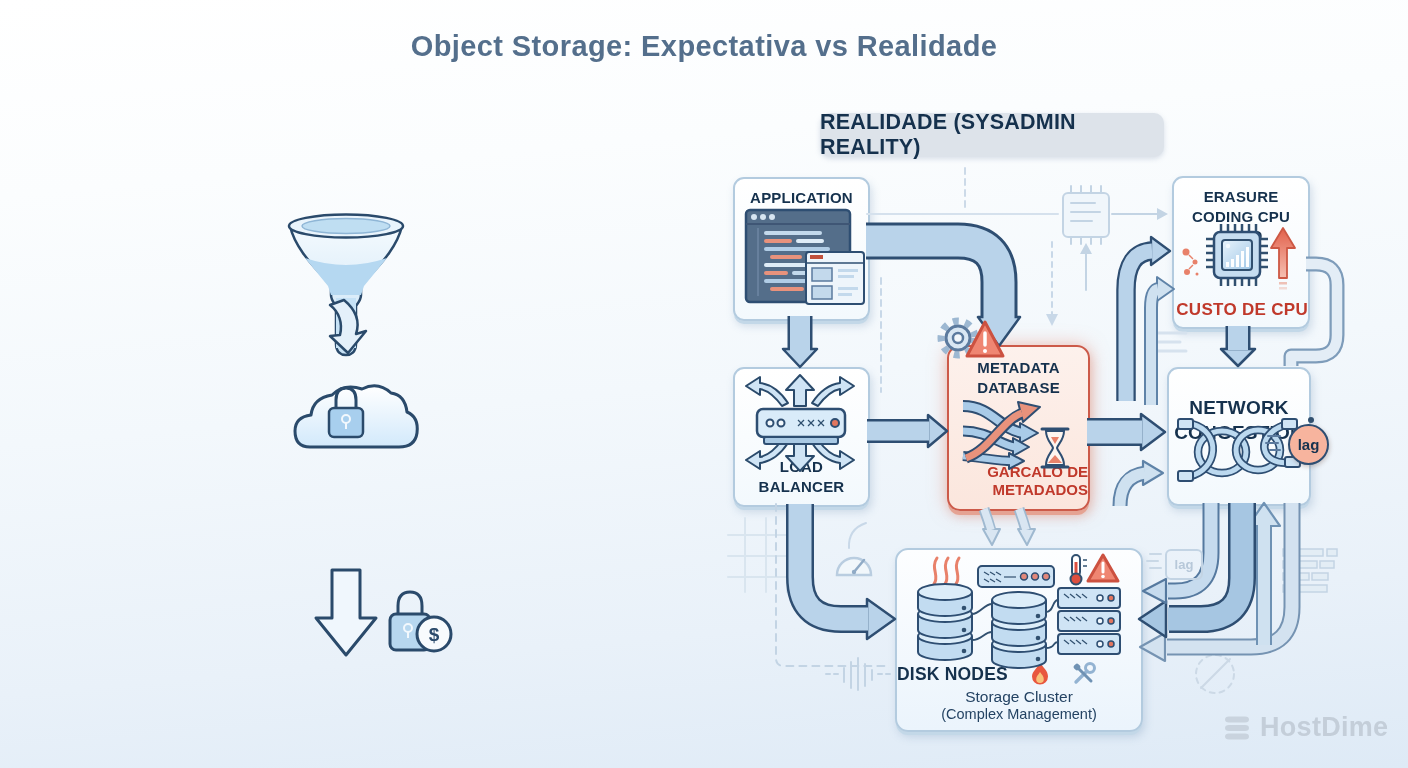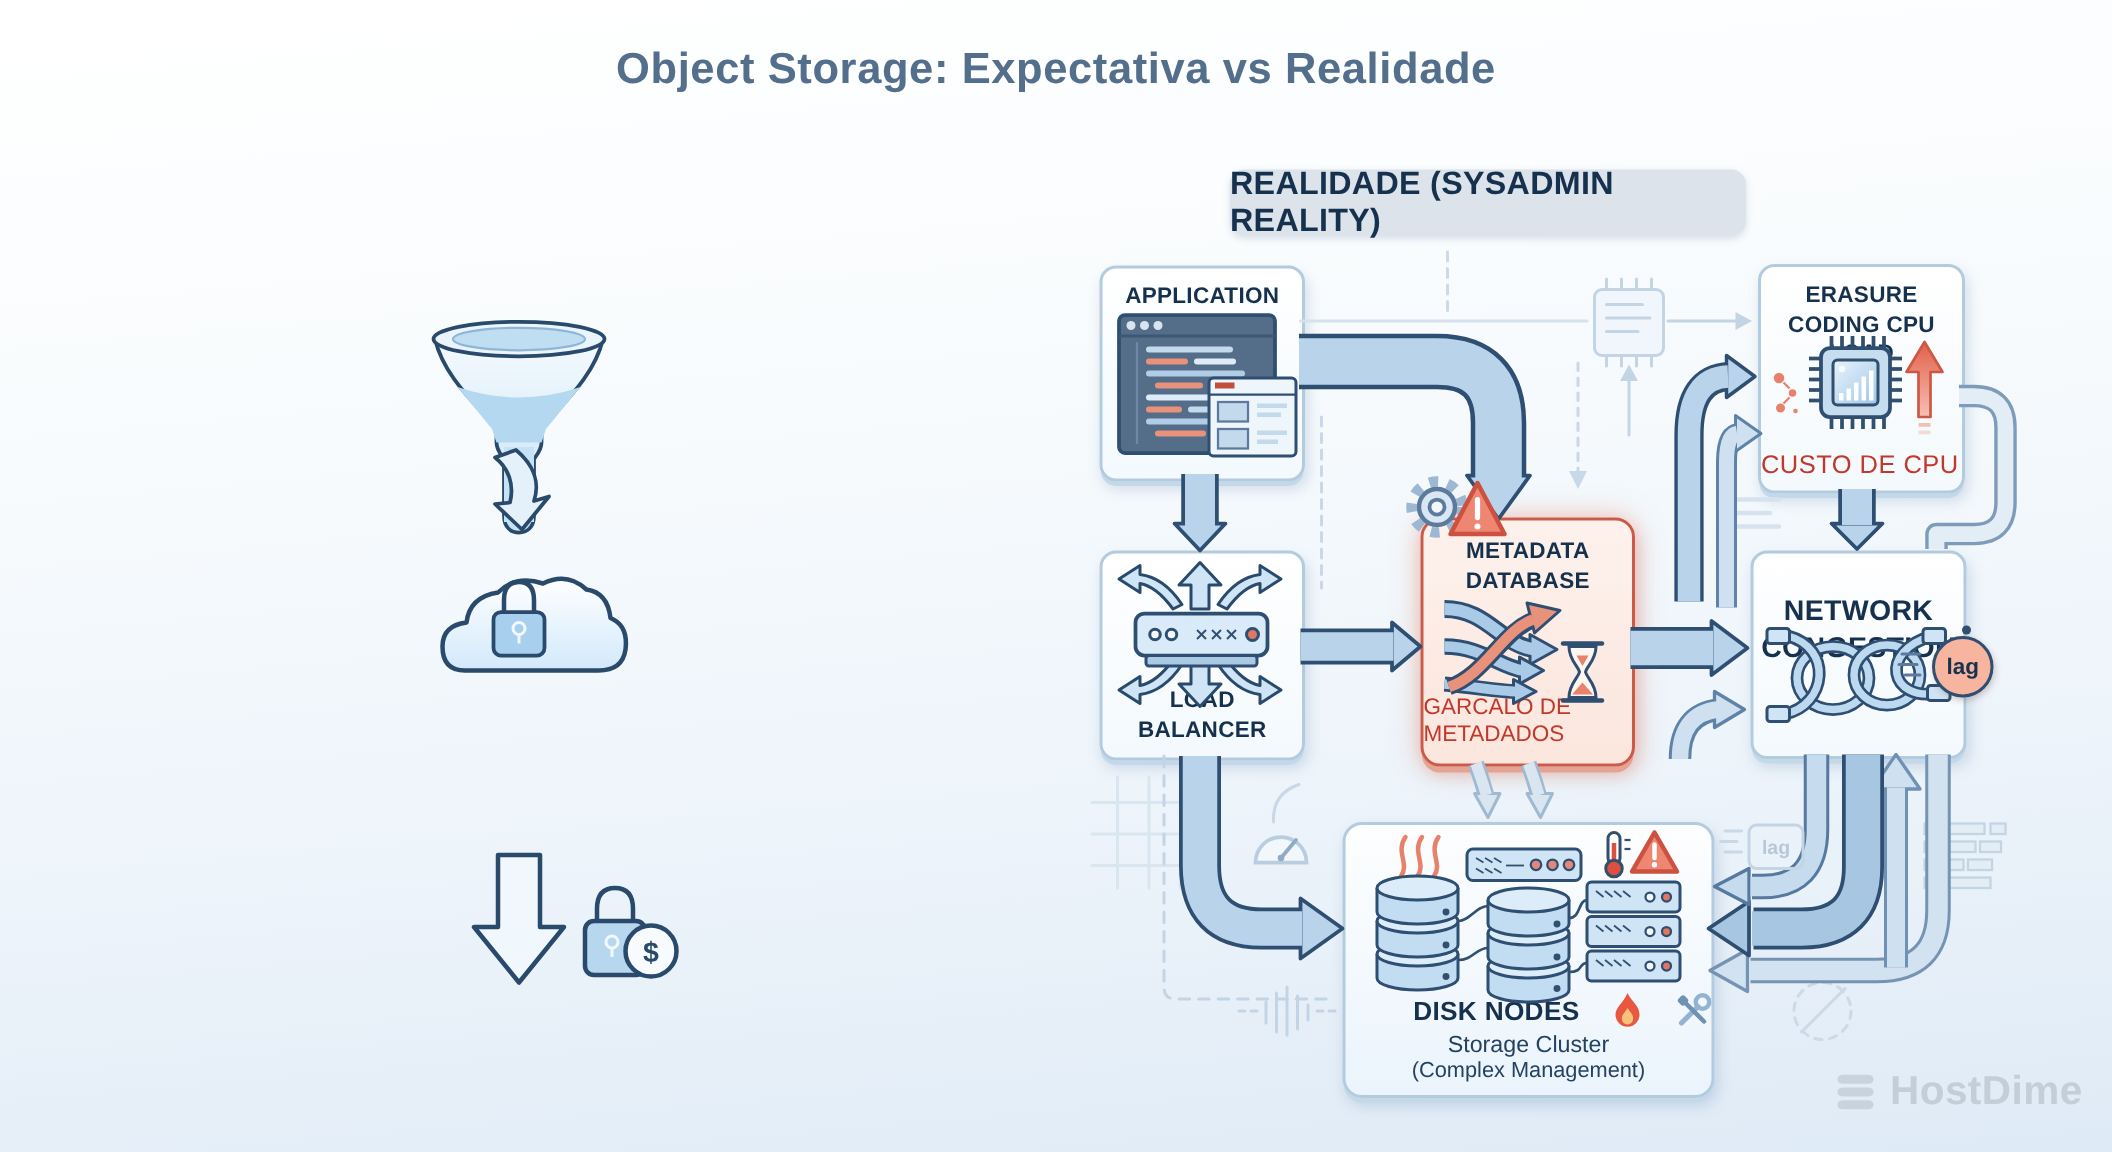--- a/index.html
+++ b/index.html
@@ -22,32 +22,32 @@
     box-shadow:0 8px 0 -2px #9cc5e8,0 0 22px rgba(150,200,240,.85);}
   .storage-label{left:0;right:0;top:102px;text-align:center;font-size:30px;font-weight:bold;
     color:#1d3b5e;letter-spacing:.6px;}
   .benefits{left:0;right:0;top:527px;text-align:center;font-size:21px;font-weight:bold;color:#16324f;}
   
   .node{border:2px solid #b3cbdf;border-radius:11px;
     background:linear-gradient(180deg,#ffffff 0%,#f3f9fd 100%);
     box-shadow:0 4px 0 -1px #c3d8e8,2px 5px 9px rgba(110,145,180,.28);}
   .node-label{position:absolute;left:0;right:0;text-align:center;font-size:15px;font-weight:bold;
     color:#15314d;line-height:1.3;letter-spacing:.2px;}
-  .issue{position:absolute;left:0;right:0;text-align:left;font-weight:normal;color:#c0392b;line-height:1.25;}
+  .issue{position:absolute;left:0;right:0;text-align:right;font-weight:bold;color:#c0392b;line-height:1.25;}
   .box-app{left:733px;top:177px;width:133px;height:140px;}
   .box-lb{left:733px;top:367px;width:133px;height:136px;}
   .box-meta{left:947px;top:345px;width:139px;height:162px;border:2.5px solid #cc5a49;border-radius:13px;
     background:linear-gradient(180deg,#fdf1ec 0%,#fbe6dd 100%);
     box-shadow:0 5px 0 -1px #e5a393,0 0 18px rgba(236,137,114,.5),2px 6px 10px rgba(200,120,100,.25);}
   .box-era{left:1172px;top:176px;width:134px;height:149px;}
   .box-net{left:1167px;top:367px;width:140px;height:135px;}
   .box-disk{left:895px;top:548px;width:244px;height:180px;border-radius:13px;
     background:linear-gradient(180deg,#fdfeff 0%,#ebf4fc 100%);}
   .disk-text{position:absolute;left:0;right:0;bottom:8px;text-align:center;color:#1a3552;}
-  .disk-title-row{display:flex;align-items:center;justify-content:flex-end;gap:23px;}
+  .disk-title-row{display:flex;align-items:center;justify-content:flex-start;gap:23px;}
   .disk-title{font-size:17.5px;font-weight:bold;color:#15314d;letter-spacing:.2px;}
   .disk-sub{font-size:15.5px;color:#244363;margin-top:2px;}
   .disk-note{font-size:14.5px;color:#244363;}
   .lag-badge{left:1288px;top:424px;width:37px;height:37px;border:2px solid #2e4e72;border-radius:50%;
     background:#f7b49e;display:flex;align-items:center;justify-content:center;
     font-size:15px;font-weight:bold;color:#16324f;box-shadow:1px 2px 4px rgba(120,90,80,.3);}
   .lag-ghost{left:1165px;top:549px;width:34px;height:27px;border:2px solid #c3d4e4;border-radius:6px;
     display:flex;align-items:center;justify-content:center;font-size:13px;font-weight:bold;color:#b7c8d9;}
   .logo{left:1222px;top:712px;display:flex;align-items:center;gap:8px;}
   .logo-text{font-size:27px;font-weight:bold;color:#c4ced9;letter-spacing:.3px;}

